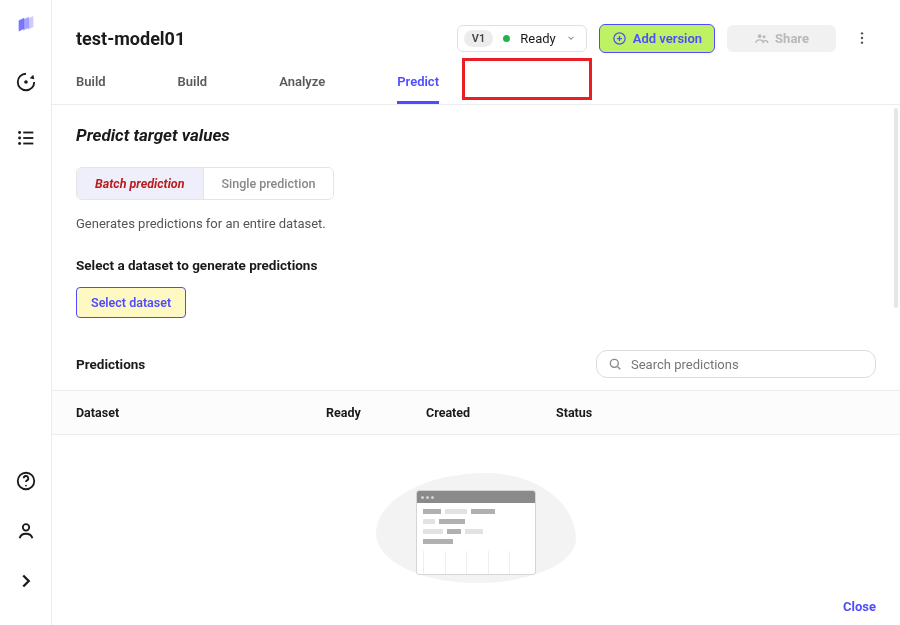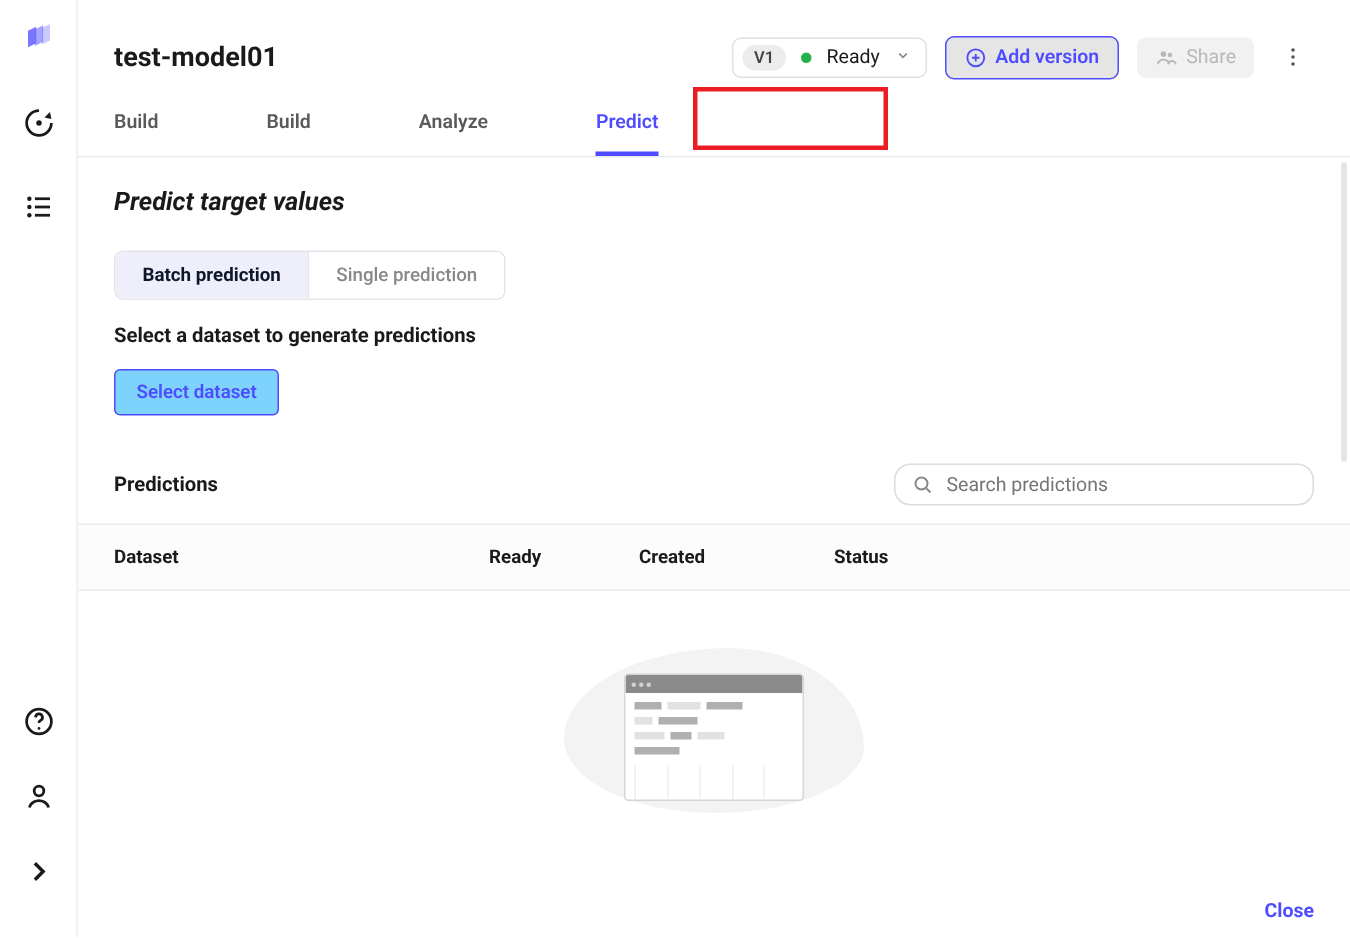--- a/index.html
+++ b/index.html
@@ -11,38 +11,38 @@
   .side-icon { width: 24px; height: 24px; display: flex; align-items: center; justify-content: center; color: #1a1a1a; cursor: pointer; }
   .side-icon svg { width: 22px; height: 22px; }
   .main { flex: 1; display: flex; flex-direction: column; position: relative; overflow: hidden; }
   .header { display: flex; align-items: center; padding: 18px 24px 0 24px; height: 58px; }
   .title { font-size: 18px; font-weight: 700; }
   .header-actions { margin-left: auto; display: flex; align-items: center; gap: 12px; }
   .pill { display: flex; align-items: center; gap: 10px; border: 1px solid #e0e0e0; border-radius: 6px; padding: 4px 10px 4px 6px; cursor: pointer; font-size: 13px; }
   .pill .v-badge { background: #ececec; border-radius: 12px; padding: 2px 8px; font-size: 11px; font-weight: 600; color: #444; }
   .pill .dot { width: 7px; height: 7px; background: #22b14c; border-radius: 50%; }
   .pill .chev { color: #888; }
-  .btn-outline { border: 1px solid #4f4cff; color: #4f4cff; background: #e5e5e5; border-radius: 6px; padding: 6px 12px; font-size: 13px; font-weight: 600; display: flex; align-items: center; gap: 6px; cursor: pointer; }
+  .btn-outline { border: 1px solid #4f4cff; color: #4f4cff; background: #bef264; border-radius: 6px; padding: 6px 12px; font-size: 13px; font-weight: 600; display: flex; align-items: center; gap: 6px; cursor: pointer; }
   .btn-outline .plus-circ { width: 15px; height: 15px; }
-  .btn-disabled { background: #f1f1f1; color: #b8b8b8; border-radius: 6px; padding: 6px 12px; font-size: 13px; font-weight: 400; display: flex; align-items: center; gap: 6px; cursor: default; border: none; }
+  .btn-disabled { background: #f1f1f1; color: #b8b8b8; border-radius: 6px; padding: 6px 27px; font-size: 13px; font-weight: 700; display: flex; align-items: center; gap: 6px; cursor: default; border: none; }
   .kebab { width: 28px; height: 28px; display:flex; align-items:center; justify-content:center; cursor:pointer; color:#555; }
   .tabs { display: flex; border-bottom: 1px solid #ececec; padding: 0 24px; margin-top: 4px; }
   .tab { padding: 12px 0; margin-right: 72px; font-size: 13px; font-weight: 600; color: #5a5a5a; cursor: pointer; }
   .tab.active { color: #4f4cff; border-bottom: 3px solid #4f4cff; }
   .tab-highlight-box { position: absolute; border: 3px solid #ec1c24; pointer-events:none; }
   .content { padding: 20px 24px 0 24px; flex: 1; overflow: auto; position: relative; }
   .content-inner { position: relative; }
   .section-title { font-size: 17px; font-weight: 700; margin-bottom: 22px; font-style: italic; }
   .mode-tabs { display: flex; border: 1px solid #e3e3e8; border-radius: 6px; overflow: hidden; width: fit-content; margin-bottom: 16px; }
   .mode-tab { padding: 8px 18px; font-size: 12.5px; background: #fff; cursor: pointer; color: #888; font-weight:500; }
-  .mode-tab.active { background: #efeffb; color: #0f172a; font-weight: 700; }
+  .mode-tab.active { background: #efeffb; color: #b91c1c; font-weight: 700; font-style: italic; }
   .mode-tab.second { border-left: 1px solid #e3e3e8; }
   .desc { font-size: 13px; color: #555; margin-bottom: 26px; }
   .subheading { font-size: 13.5px; font-weight: 700; margin-bottom: 14px; }
-  .btn-select { border: 1px solid #4f4cff; color: #4f4cff; background:#7dd3fc; border-radius:4px; padding: 7px 14px; font-size: 12.5px; font-weight:600; cursor:pointer; }
+  .btn-select { border: 1px solid #4f4cff; color: #4f4cff; background:#fef9c3; border-radius:4px; padding: 7px 14px; font-size: 12.5px; font-weight:600; cursor:pointer; }
   .predictions-row { display:flex; align-items:center; margin-top: 32px; margin-bottom: 12px; }
   .predictions-row h3 { font-size: 13.5px; font-weight:700; }
   .search-wrap { margin-left:auto; border:1px solid #dcdcdc; border-radius:11px; display:flex; align-items:center; padding:5px 10px; width: 280px; }
   .search-wrap input { border:none; outline:none; font-size:13px; flex:1; background:transparent; }
   .search-wrap svg { width:16px; height:16px; color:#888; margin-right:8px; }
   .table-head { display:flex; border-top:1px solid #ececec; border-bottom:1px solid #ececec; padding: 14px 0 14px 0; font-size:12.5px; font-weight:700; color:#1a1a1a; margin: 0 -24px; padding-left:24px; padding-right:24px; background:#fcfcfc; }
   .col-dataset { width: 250px; }
   .col-rows { width: 100px; }
   .col-created { width: 130px; }
   .col-status { width: 100px; }
@@ -168,20 +168,21 @@
 
     <div class="content">
       <div class="content-inner">
         <h2 class="section-title">Predict target values</h2>
 
         <div class="mode-tabs">
           <div class="mode-tab active">Batch prediction</div>
           <div class="mode-tab second">Single prediction</div>
         </div>
 
+        <p class="desc">Generates predictions for an entire dataset.</p>
 
         <h3 class="subheading">Select a dataset to generate predictions</h3>
         <button class="btn-select">Select dataset</button>
 
         <div class="predictions-row">
           <h3>Predictions</h3>
           <div class="search-wrap">
             <svg viewBox="0 0 24 24" fill="none" stroke="currentColor" stroke-width="2">
                 <circle cx="11" cy="11" r="6"></circle>
                 <path d="M20 20l-4-4"></path>

